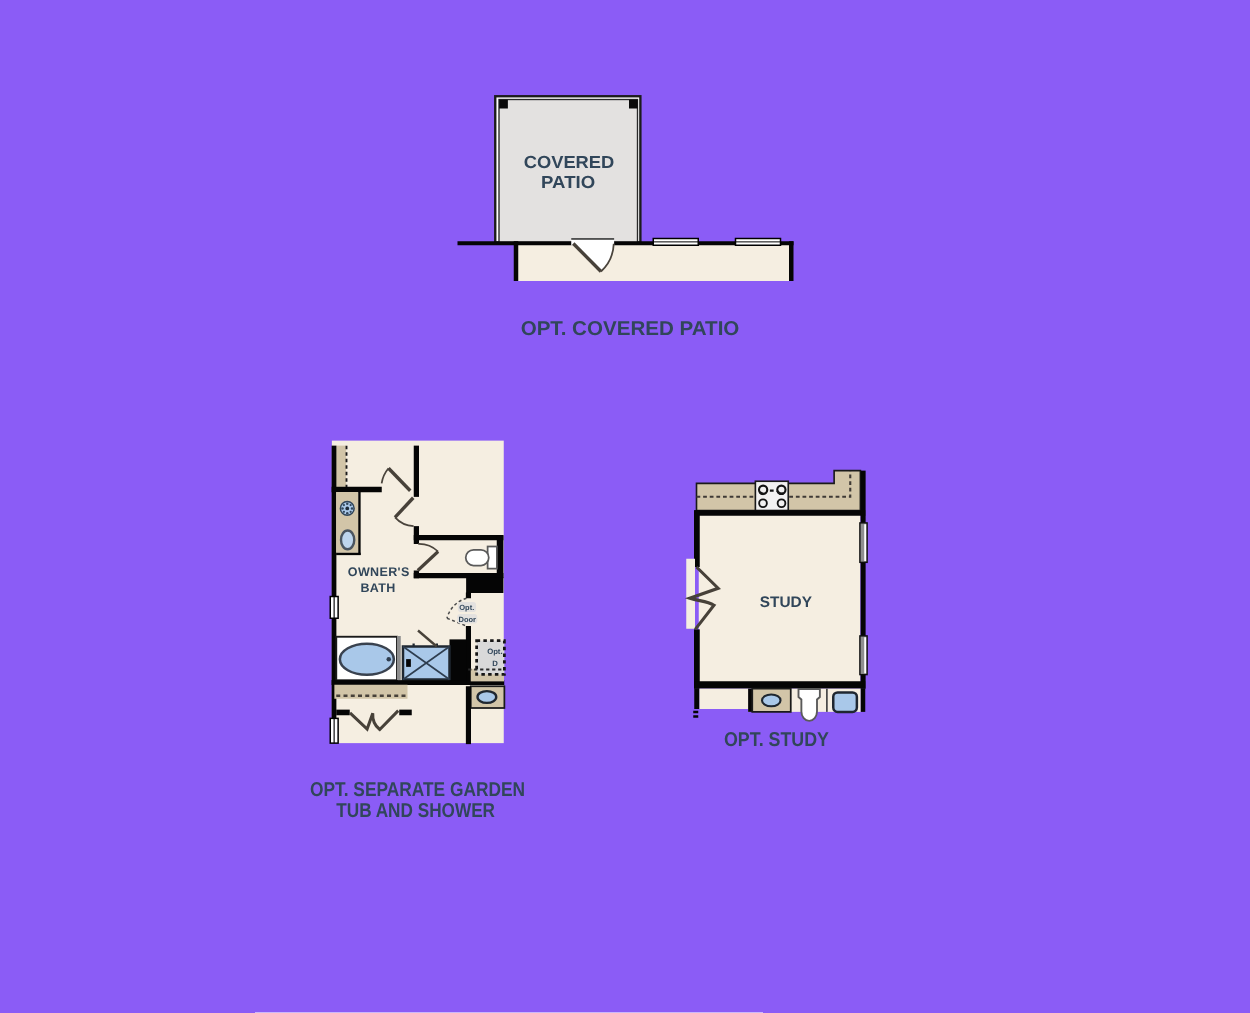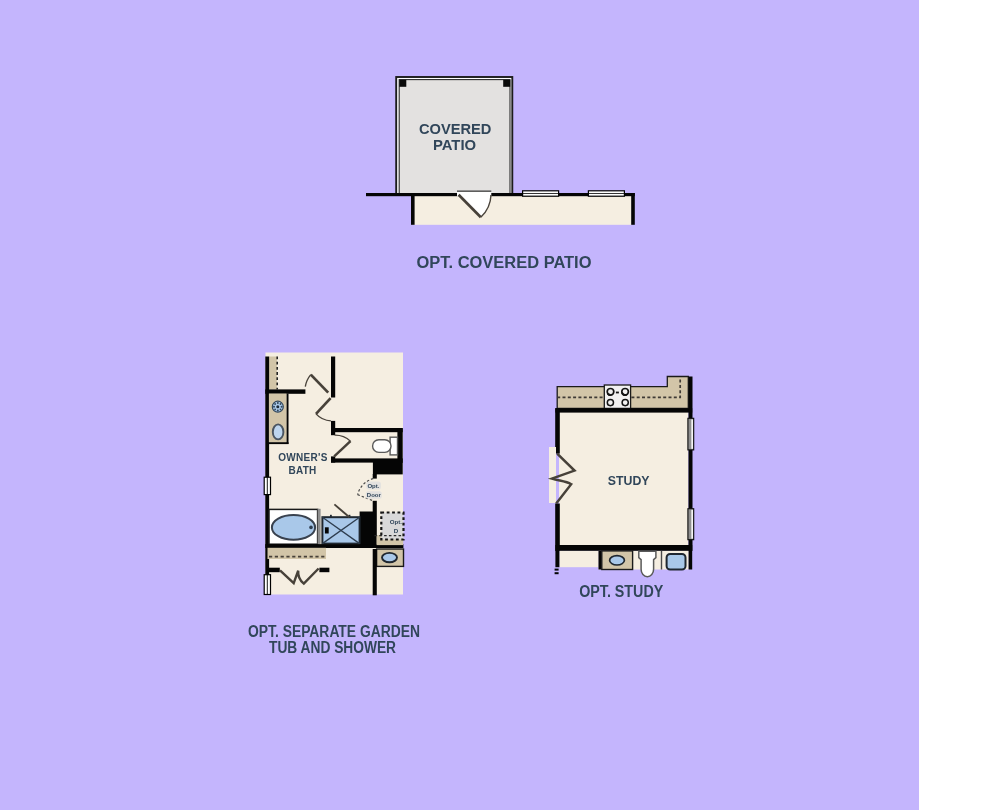--- a/index.html
+++ b/index.html
@@ -1,16 +1,16 @@
 <!DOCTYPE html>
 <html><head>
 <meta charset="utf-8">
 <style>
   html,body{margin:0;padding:0;background:#ffffff;}
-  .canvas{position:relative;width:919px;height:810px;background:#c4b5fd;overflow:hidden;}
+  .canvas{position:relative;width:1000px;height:810px;background:#8b5cf6;overflow:hidden;}
   svg{position:absolute;top:0;left:0;}
   text{font-family:"Liberation Sans",sans-serif;font-weight:bold;fill:#31465a;}
 </style>
 </head>
 <body>
 <div class="canvas">
 <svg width="1000" height="810" viewBox="0 0 1000 810">
 
 <g>
   <rect x="396.2" y="77" width="116.1" height="117" fill="#ffffff" stroke="#1c1c1c" stroke-width="1.9"></rect>

